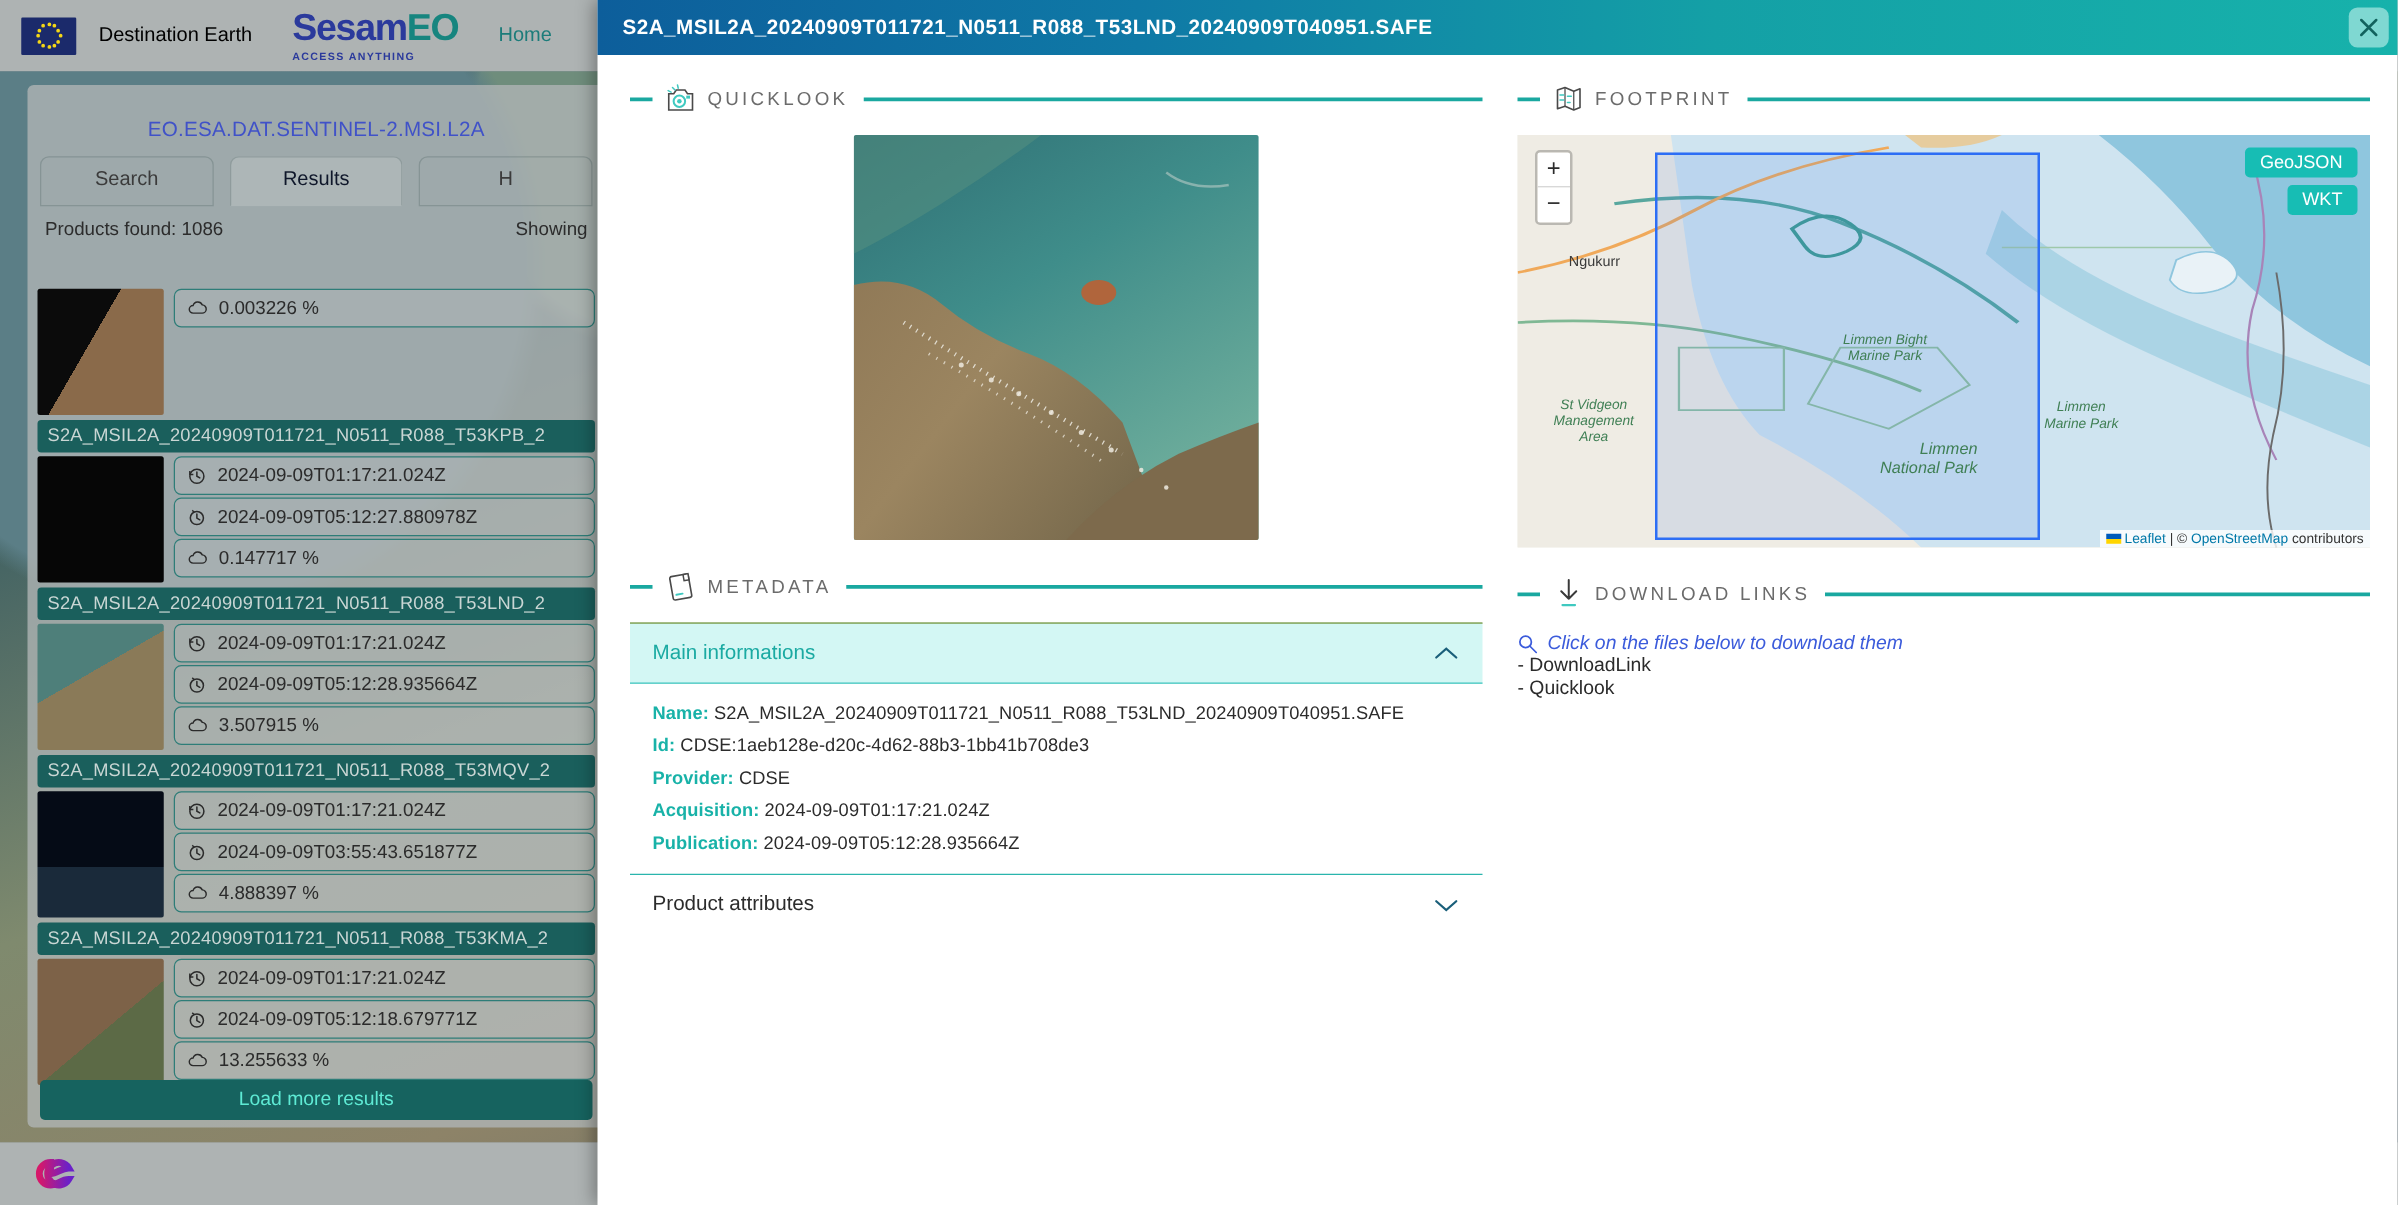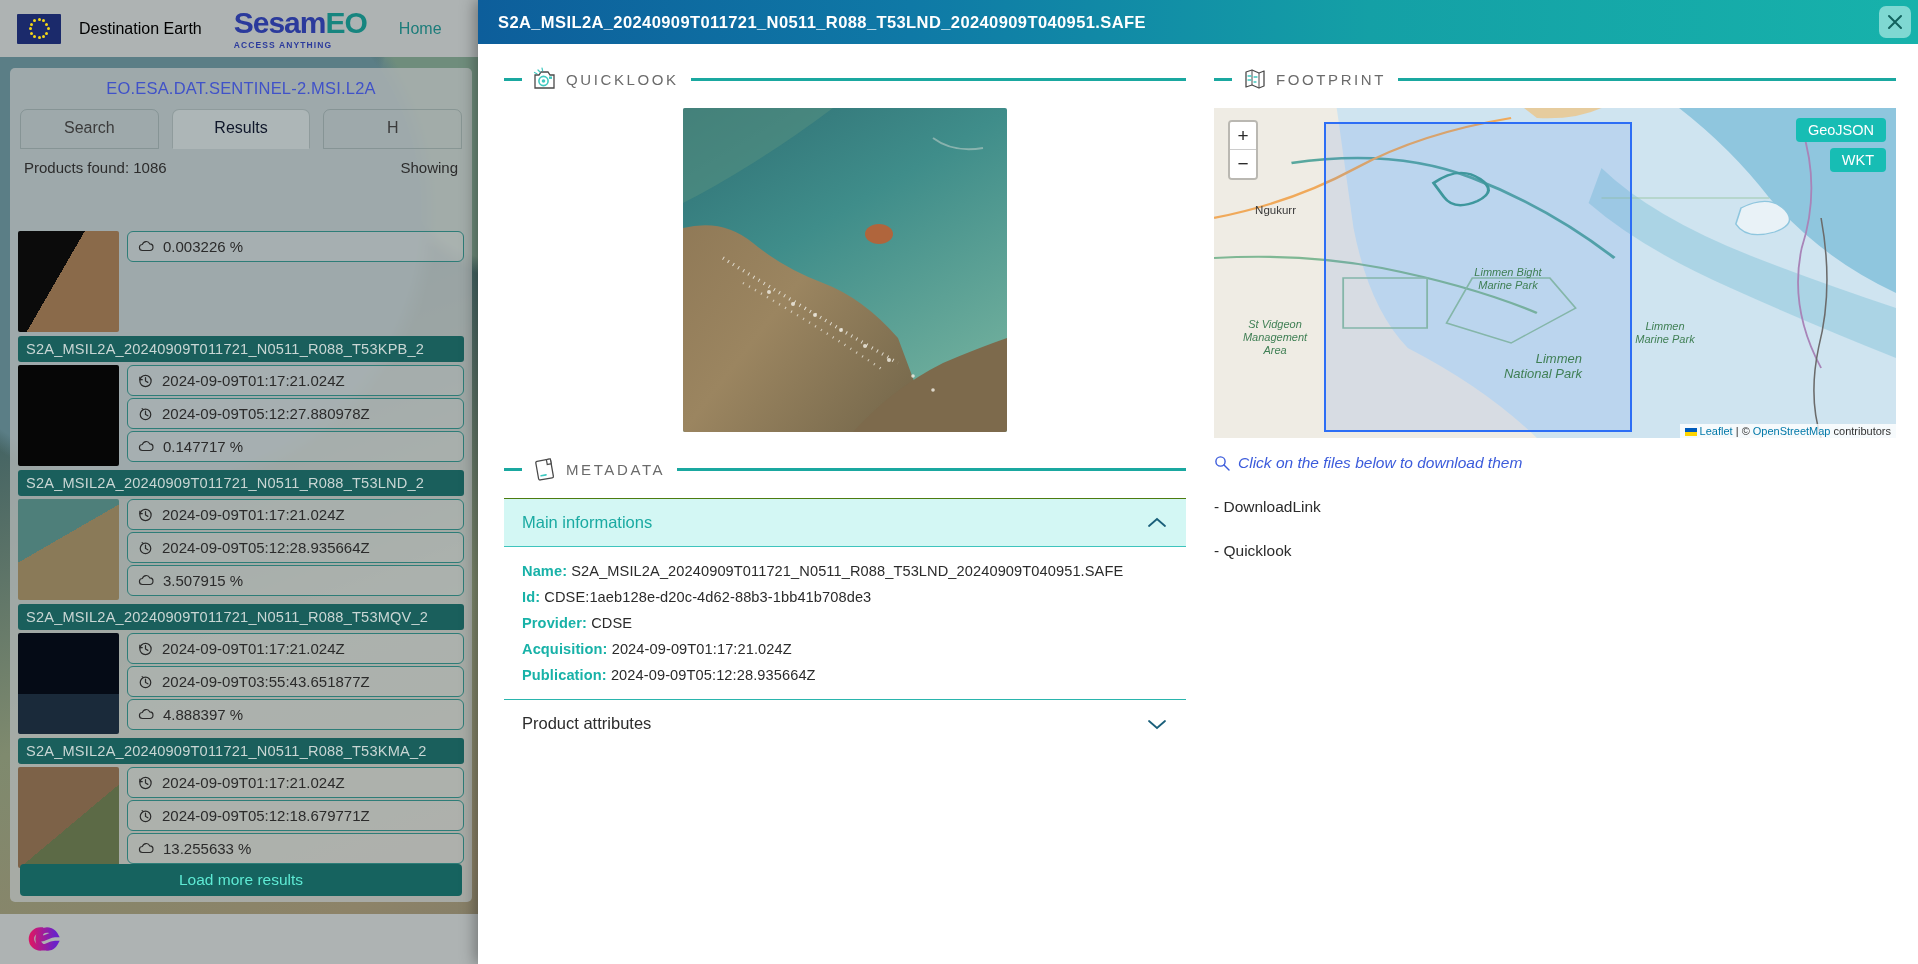--- a/index.html
+++ b/index.html
@@ -47,25 +47,25 @@
       linear-gradient(160deg, #2f4f5e 0%, #3d5f62 22%, #7f8a6e 45%, #8d8368 63%, #3e5566 100%);
   }
   #bg-footer {
     position: absolute; left: 0; bottom: 0; width: 100%; height: 50px;
     background: #aeb3b3; display:flex; align-items:center; padding-left: 26px;
   }
   #infinity-logo { width: 58px; height: 30px; }
 
   
   #results-panel {
-    position: absolute; top: 68px; left: 10px; width: 462px; bottom: 62px;
+    position: absolute; top: 68px; left: 22px; width: 462px; bottom: 62px;
     background: rgba(175,180,180,.80);
     border-radius: 5px;
     overflow: hidden;
-    padding: 0 0 0 0;
+    padding: 16px 0 0 0;
   }
   #collection-id { text-align:center; color:#4052c8; font-size: 16.5px; margin-top: 11px; letter-spacing:.2px;}
   #collection-name { text-align:center; color:#333; font-size: 16px; margin-top: 4px; }
   #tabs { display:flex; margin-top: 11px; padding: 0 10px; gap: 13px; }
   .tab {
     flex: 1; text-align:center; font-size: 16px; padding: 9px 0 11px;
     color:#3b3b3b; border: 1px solid rgba(90,110,110,.35);
     border-bottom: 1px solid rgba(90,110,110,.35);
     border-radius: 7px 7px 0 0; background: transparent;
   }
@@ -137,21 +137,21 @@
   .acc-head.open { background:#d3f7f4; color:#1aaaa2; border-bottom:1px solid #3ec4bd; }
   .acc-head.closed { color:#2c2c2c; border-bottom:1px solid #cfcfcf; }
   .acc-body { padding: 16px 18px 14px; border-bottom: 1px solid #2ab5ad; }
   .meta-line { font-size: 14.6px; color:#2b2b2b; margin-bottom: 10px; letter-spacing:.1px; }
   .meta-line:last-child { margin-bottom: 2px; }
   .meta-key { color:#18b2a8; font-weight: bold; }
 
   
   #dl-hint { display:flex; align-items:center; gap: 8px; margin-top: 16px;
      color:#3b5bdb; font-style: italic; font-size: 15.5px; }
-  .dl-item { font-size: 15.5px; color:#2b2b2b; margin-top: 26px; }
+  .dl-item { font-size: 15.5px; color:#2b2b2b; margin-top: 0; }
 
   
   #map {
     position: relative; width: 100%; height: 330px; margin-top: 14px;
     background: #eeebe4; overflow: hidden; border: 0;
   }
   .zoom-ctrl {
     position:absolute; left: 14px; top: 12px; width: 30px;
     border: 2px solid rgba(0,0,0,.22); border-radius: 4px; overflow:hidden; z-index: 5;
   }
@@ -544,20 +544,31 @@
         <div id="attrib">
           <span class="uaflag"></span>
           <a href="#">Leaflet</a>
           <span>|</span>
           <span>©</span>
           <a href="#">OpenStreetMap</a>
           <span>contributors</span>
         </div>
       </div>
 
+      <div class="section-head" style="margin-top:22px">
+        <span class="sh-dash"></span>
+        <span class="sh-icon">
+          <svg width="24" height="28" viewBox="0 0 24 28">
+            <path d="M12 3 L12 18 M6 12 L12 18 L18 12" stroke="#3a3a3a" stroke-width="1.6" fill="none" stroke-linecap="round" stroke-linejoin="round"></path>
+            <path d="M7 23 h10" stroke="#3fc9c0" stroke-width="1.8" stroke-linecap="round"></path>
+          </svg>
+        </span>
+        <span class="sh-label">DOWNLOAD LINKS</span>
+        <span class="sh-line"></span>
+      </div>
 
       <div id="dl-hint">
         <svg width="16" height="16" viewBox="0 0 16 16">
           <circle cx="6.5" cy="6.5" r="4.6" fill="none" stroke="#3b5bdb" stroke-width="1.4"></circle>
           <path d="M10 10 L15 15" stroke="#3b5bdb" stroke-width="1.4" stroke-linecap="round"></path>
         </svg>
         <span>Click on the files below to download them</span>
       </div>
 
       <div>

